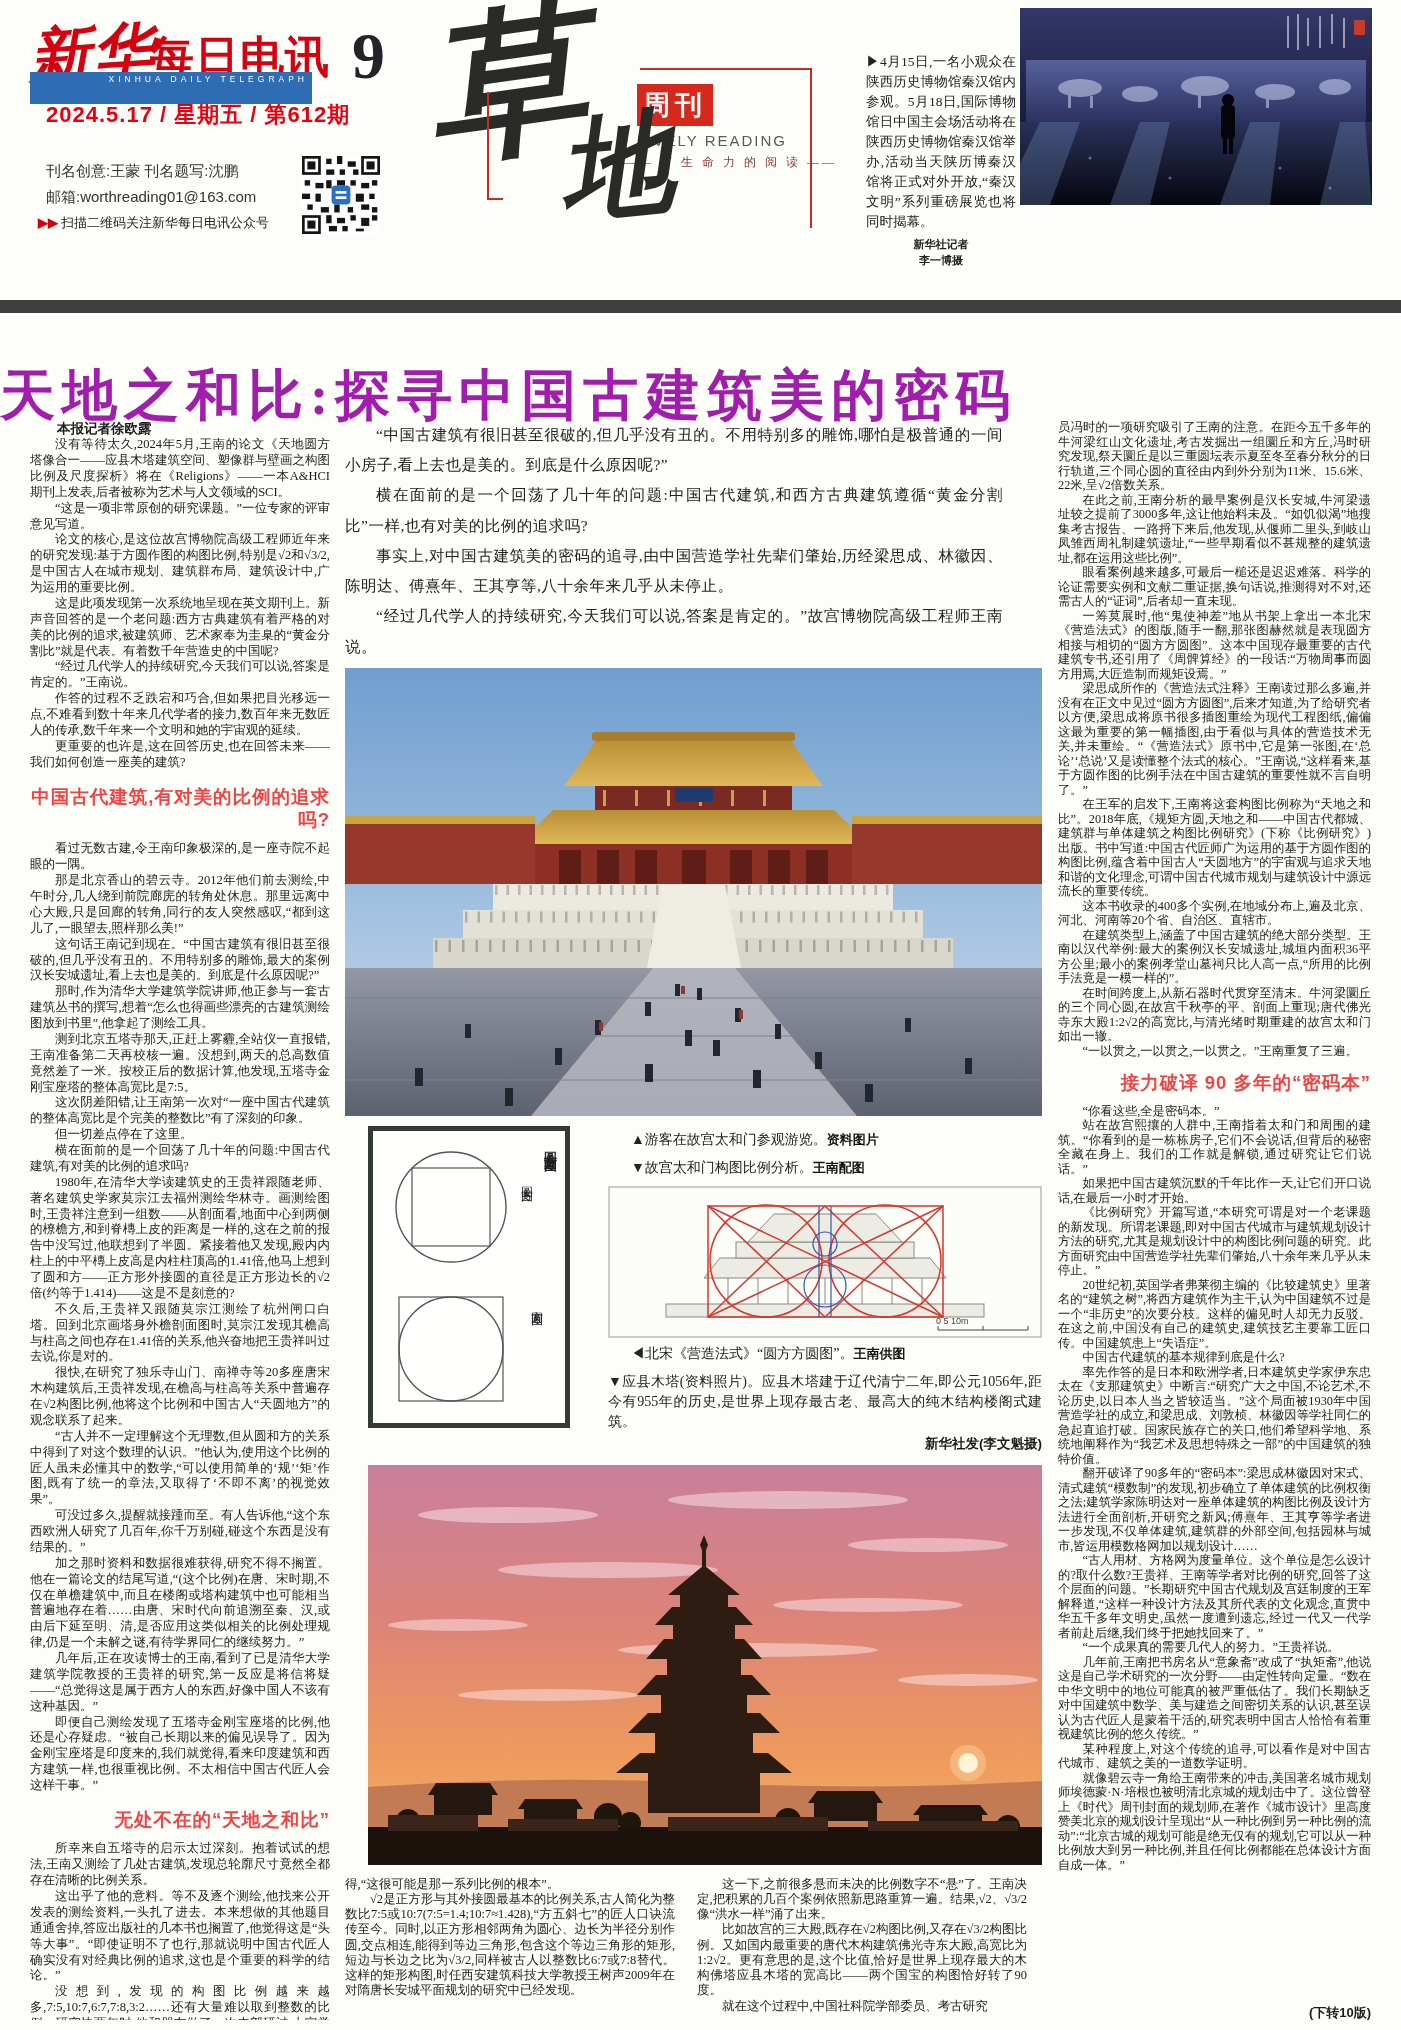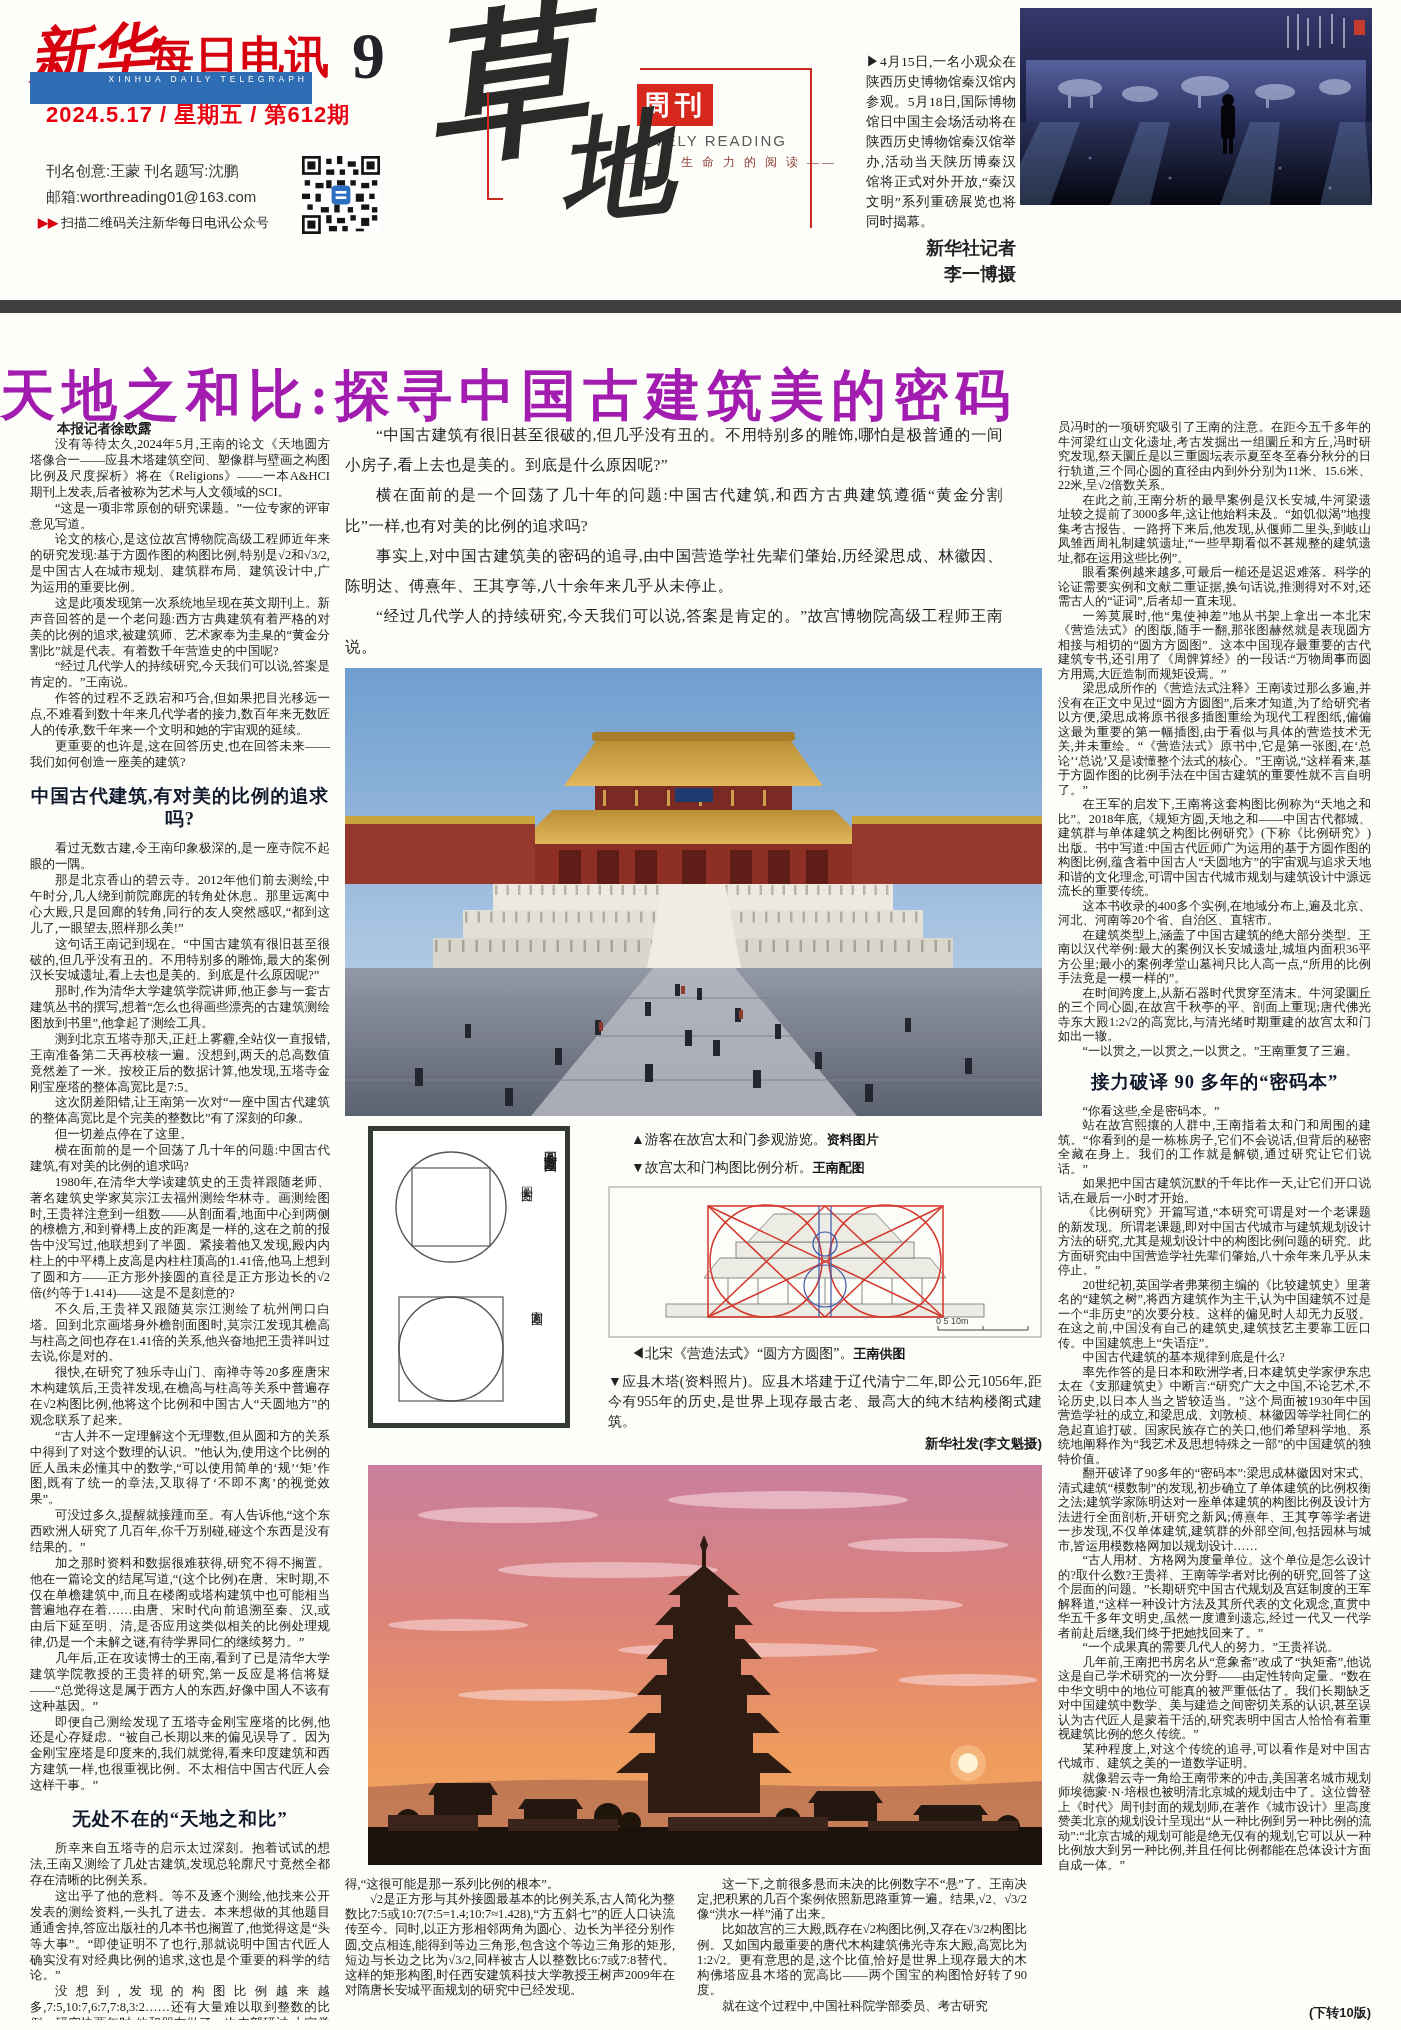--- a/index.html
+++ b/index.html
@@ -34,32 +34,32 @@
   .weekly-badge{position:absolute;left:637px;top:84px;width:76px;height:42px;background:#d7281e;color:#fff;
         font-size:27px;font-weight:bold;text-align:center;line-height:42px;letter-spacing:5px;
         font-family:"Liberation Sans",sans-serif;}
   .weekly-en{position:absolute;left:637px;top:132px;font-size:15px;color:#5a5a5a;letter-spacing:2px;
         font-family:"Liberation Sans",sans-serif;}
   .weekly-cn{position:absolute;left:624px;top:154px;font-size:12px;color:#8a3a32;letter-spacing:3px;}
   
   .top-caption{position:absolute;left:866px;top:52px;width:150px;font-size:13.5px;line-height:1.48;
         text-align:justify;color:#222;}
   .top-caption p{margin:0;}
-  .top-caption .photo-credit{text-align:right;font-weight:bold;font-family:Liberation Mono, monospace;
-        font-size:18px;margin-top:4px;}
+  .top-caption .photo-credit{text-align:center;font-weight:bold;font-family:Liberation Sans, sans-serif;
+        font-size:11px;margin-top:4px;}
   .top-photo{position:absolute;left:1020px;top:8px;width:352px;height:197px;}
   .divider-bar{position:absolute;left:0;top:300px;width:1401px;height:13px;background:#3f3f40;}
   
   .headline{position:absolute;left:0;top:322px;width:1401px;text-align:left;font-size:55px;font-weight:bold;
         color:#a21caf;letter-spacing:7px;font-family:"Liberation Serif",serif;}
   
   .bodycol p{margin:0;text-align:justify;text-indent:2em;}
   .bodycol p.c{text-indent:0;}
-  .bodycol h3{margin:14px 0 10px;text-align:center;font-size:18.5px;letter-spacing:1px;
-        font-family:Liberation Serif, serif;color:#0f172a;}
+  .bodycol h3{margin:14px 0 10px;text-align:right;font-size:18.5px;letter-spacing:1px;
+        font-family:Liberation Sans, sans-serif;color:#ef4444;}
   .col1{position:absolute;left:30px;top:420px;width:300px;height:1600px;overflow:hidden;
         font-size:12.5px;line-height:1.27;}
   .byline{font-weight:bold;font-size:13.5px;margin:0 0 12px;font-family:"Liberation Sans",sans-serif;}
   .middle{position:absolute;left:345px;top:420px;width:697px;height:1600px;overflow:hidden;}
   .intro{width:658px;font-size:15.5px;line-height:1.95;letter-spacing:.5px;color:#222;}
   .intro p{margin:0;text-align:justify;text-indent:2em;}
   .photo1{display:block;width:697px;height:448px;margin-top:6px;}
   .figrow{display:flex;margin-top:10px;}
   .fashi-box{position:relative;margin-left:23px;width:192px;height:292px;border:5px solid #333b33;
         background:#fffffd;flex:none;}

